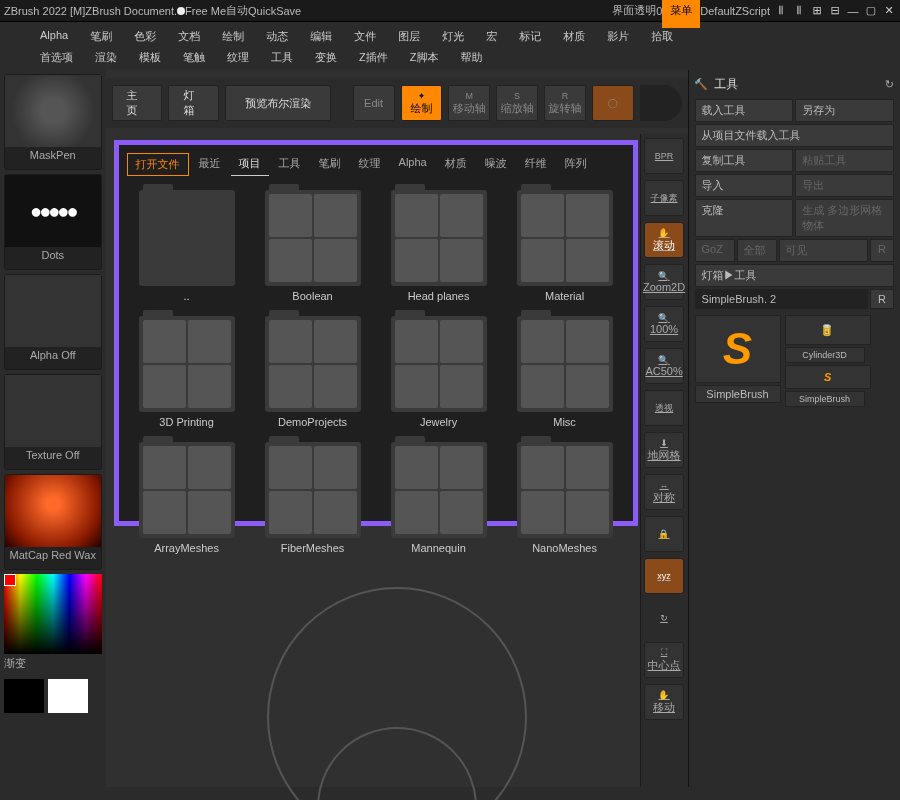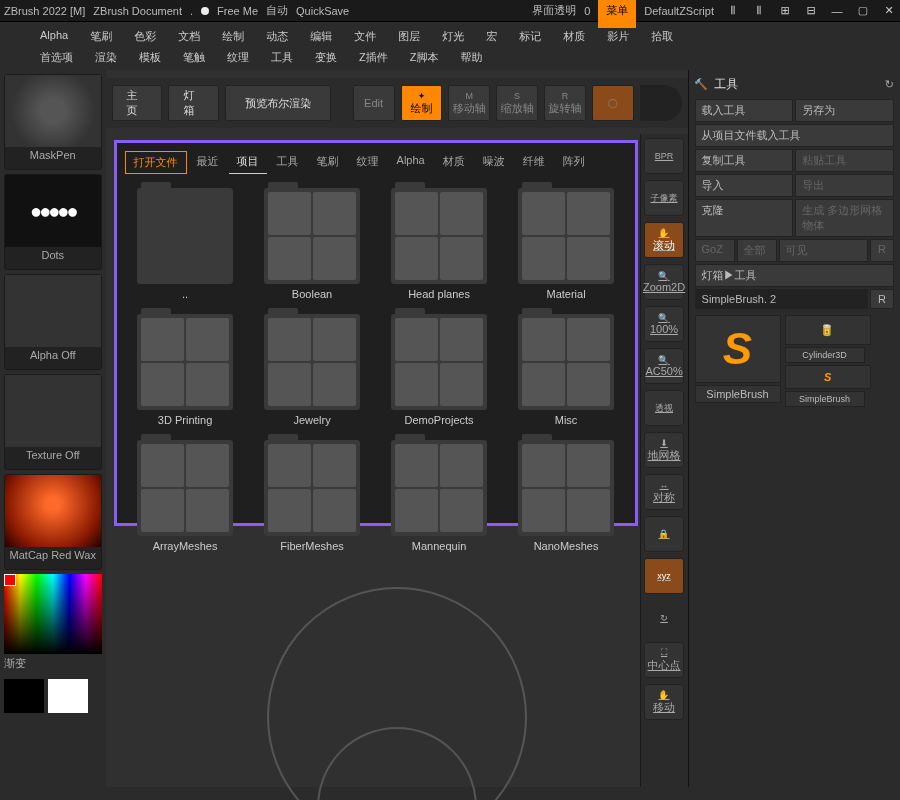--- a/index.html
+++ b/index.html
@@ -1,19 +1,19 @@
 <!DOCTYPE html>
 <html><head>
 <meta charset="utf-8">
 <style>
 * { margin: 0; padding: 0; box-sizing: border-box; font-family: "Microsoft YaHei", sans-serif; font-size: 11px; }
 body { background: #2b2b2b; color: #aaa; width: 900px; height: 800px; overflow: hidden; user-select: none; }
 
 
-.titlebar { height: 22px; background: #1a1a1a; display: flex; align-items: center; padding: 0 4px; gap: 8px; border-bottom: 1px solid #000; }
+.titlebar { height: 22px; background: #1a1a1a; display: flex; align-items: center; padding: 0 4px; border-bottom: 1px solid #000; }
 .titlebar .seg { color: #bbb; }
 .titlebar .dot { width: 8px; height: 8px; border-radius: 50%; background: #eee; display: inline-block; }
 .titlebar .menu-btn { background: #ff8800; color: #000; padding: 10px 8px; }
 .titlebar .spacer { flex: 1; }
 .titlebar .wicon { width: 14px; height: 14px; display: inline-flex; align-items: center; justify-content: center; color: #ccc; margin-left: 4px; }
 
 
 .menubar { background: #2b2b2b; padding: 4px 6px 2px 30px; }
 .menubar .row { display: flex; flex-wrap: wrap; gap: 2px; }
 .menubar .item { padding: 2px 9px; color: #ccc; border: 1px solid transparent; border-radius: 2px; }
@@ -31,21 +31,21 @@
 .center { flex: 1; background: #303030; position: relative; display: flex; flex-direction: column; }
 
 
 .shelf { height: 50px; background: #2b2b2b; display: flex; align-items: center; padding: 6px; gap: 6px; margin: 8px 0 12px 0; }
 .shelf .btn { background: #3a3a3a; border: 1px solid #222; color: #ddd; height: 36px; display: flex; align-items: center; justify-content: center; padding: 0 14px; border-radius: 2px; }
 .shelf .btn.iconbtn { width: 44px; padding: 0; flex-direction: column; font-size: 9px; color: #888; }
 .shelf .btn.orange { background: #ff8800; color: #000; }
 .shelf .btn.brown { background: #8a4a1a; }
 
 
-.browser { position: absolute; top: 70px; left: 8px; right: 50px; height: 386px; background: rgba(30,30,30,0.96); border: 3px solid #8b5cf6; padding: 8px; }
+.browser { position: absolute; top: 70px; left: 8px; right: 50px; height: 386px; background: rgba(30,30,30,0.96); border: 5px solid #8b5cf6; padding: 8px; }
 .browser .tabs { display: flex; gap: 2px; margin-bottom: 10px; }
 .browser .tab { padding: 3px 8px; color: #aaa; }
 .browser .tab.active { color: #ff8800; border: 1px solid #ff8800; }
 .browser .tab.underline { border-bottom: 1px solid #ccc; color: #ddd; }
 .browser .grid { display: grid; grid-template-columns: repeat(4, 1fr); gap: 14px; padding: 4px; }
 .browser .folder { text-align: center; }
 .browser .folder .ficon { width: 96px; height: 96px; margin: 0 auto 4px auto; background: #3a3a3a; border-radius: 3px; display: grid; grid-template-columns: 1fr 1fr; grid-template-rows: 1fr 1fr; gap: 2px; padding: 4px; position: relative; }
 .browser .folder .ficon::before { content: ""; position: absolute; top: -6px; left: 4px; width: 30px; height: 8px; background: #3a3a3a; border-radius: 2px 2px 0 0; }
 .browser .folder .ficon .cell { background: #555; border-radius: 2px; }
 .browser .folder .flabel { color: #ccc; }
@@ -243,30 +243,30 @@
             </div>
             <div class="flabel">3D Printing</div>
           </div>
           <div class="folder">
             <div class="ficon">
               <div class="cell"></div>
               <div class="cell"></div>
               <div class="cell"></div>
               <div class="cell"></div>
             </div>
+            <div class="flabel">DemoProjects</div>
+          </div>
+          <div class="folder">
+            <div class="ficon">
+              <div class="cell"></div>
+              <div class="cell"></div>
+              <div class="cell"></div>
+              <div class="cell"></div>
+            </div>
             <div class="flabel">Jewelry</div>
-          </div>
-          <div class="folder">
-            <div class="ficon">
-              <div class="cell"></div>
-              <div class="cell"></div>
-              <div class="cell"></div>
-              <div class="cell"></div>
-            </div>
-            <div class="flabel">DemoProjects</div>
           </div>
           <div class="folder">
             <div class="ficon">
               <div class="cell"></div>
               <div class="cell"></div>
               <div class="cell"></div>
               <div class="cell"></div>
             </div>
             <div class="flabel">Misc</div>
           </div>

